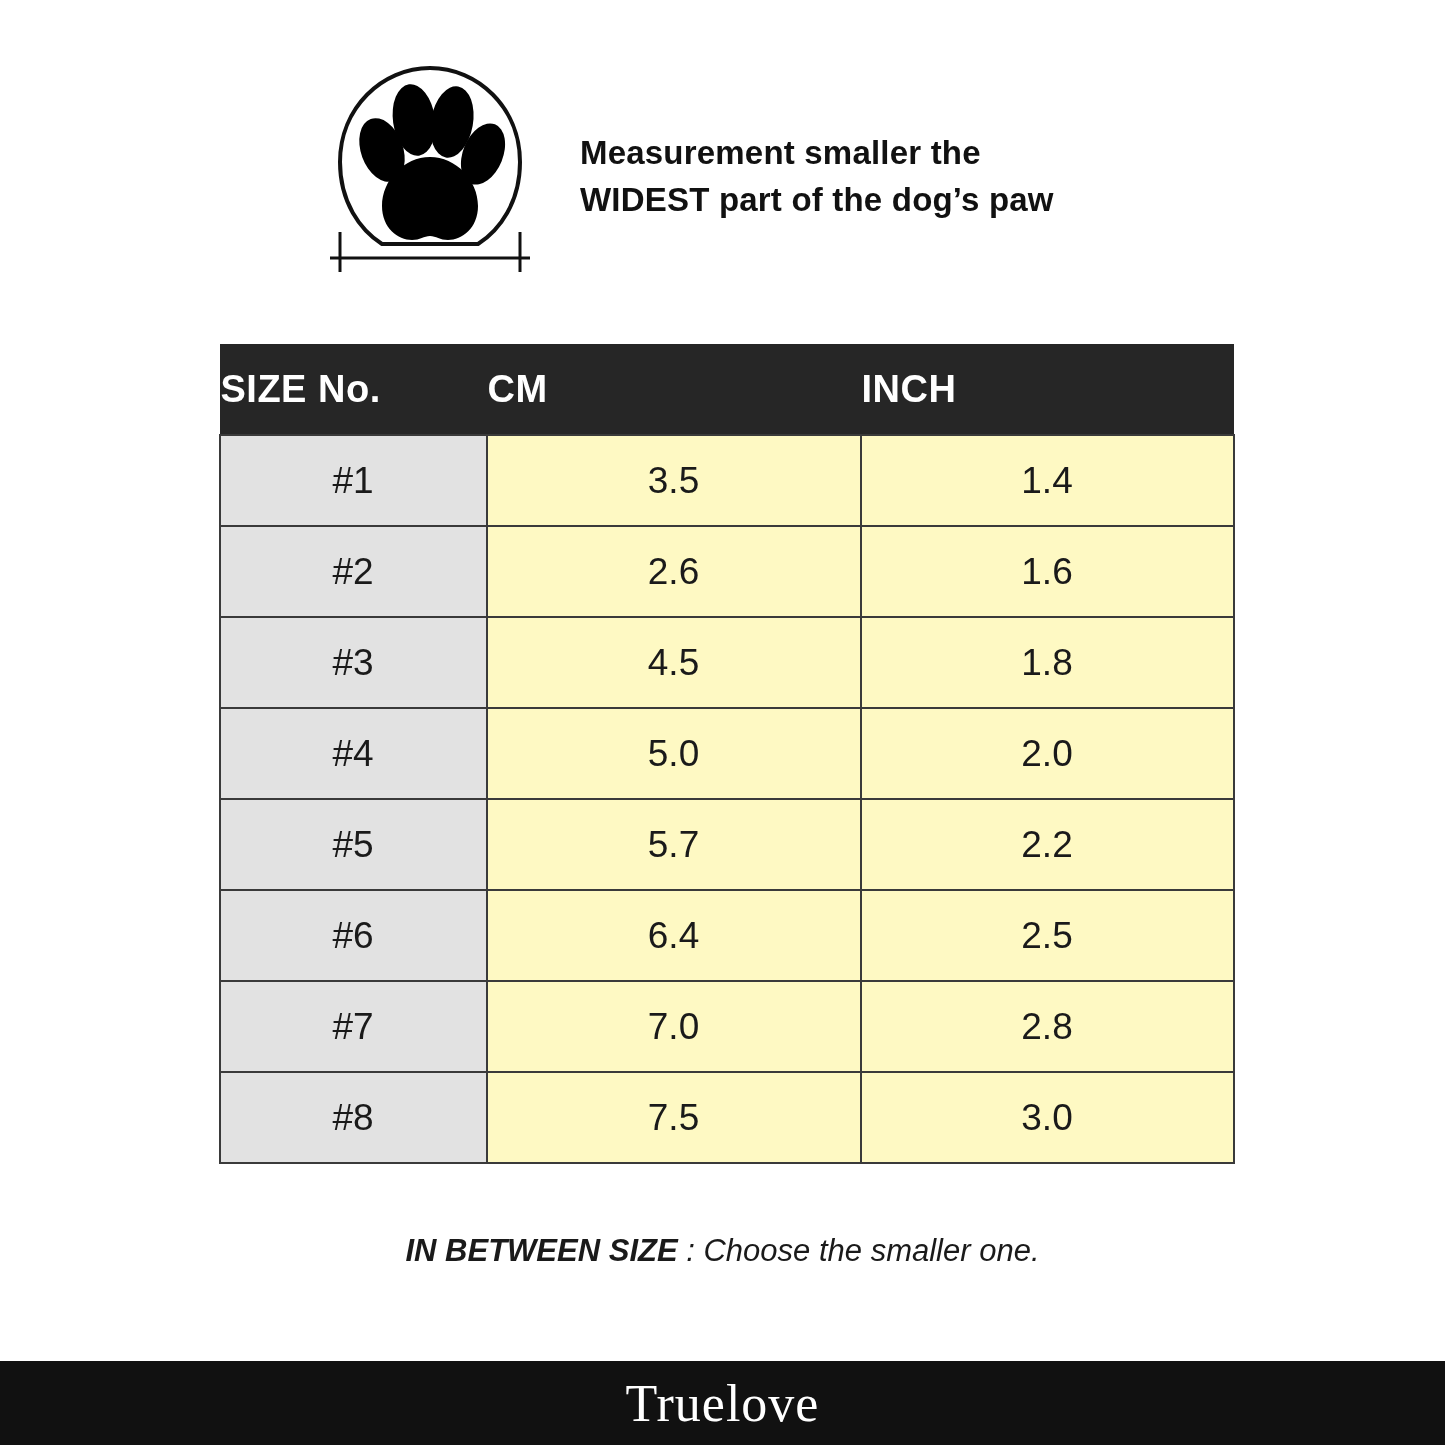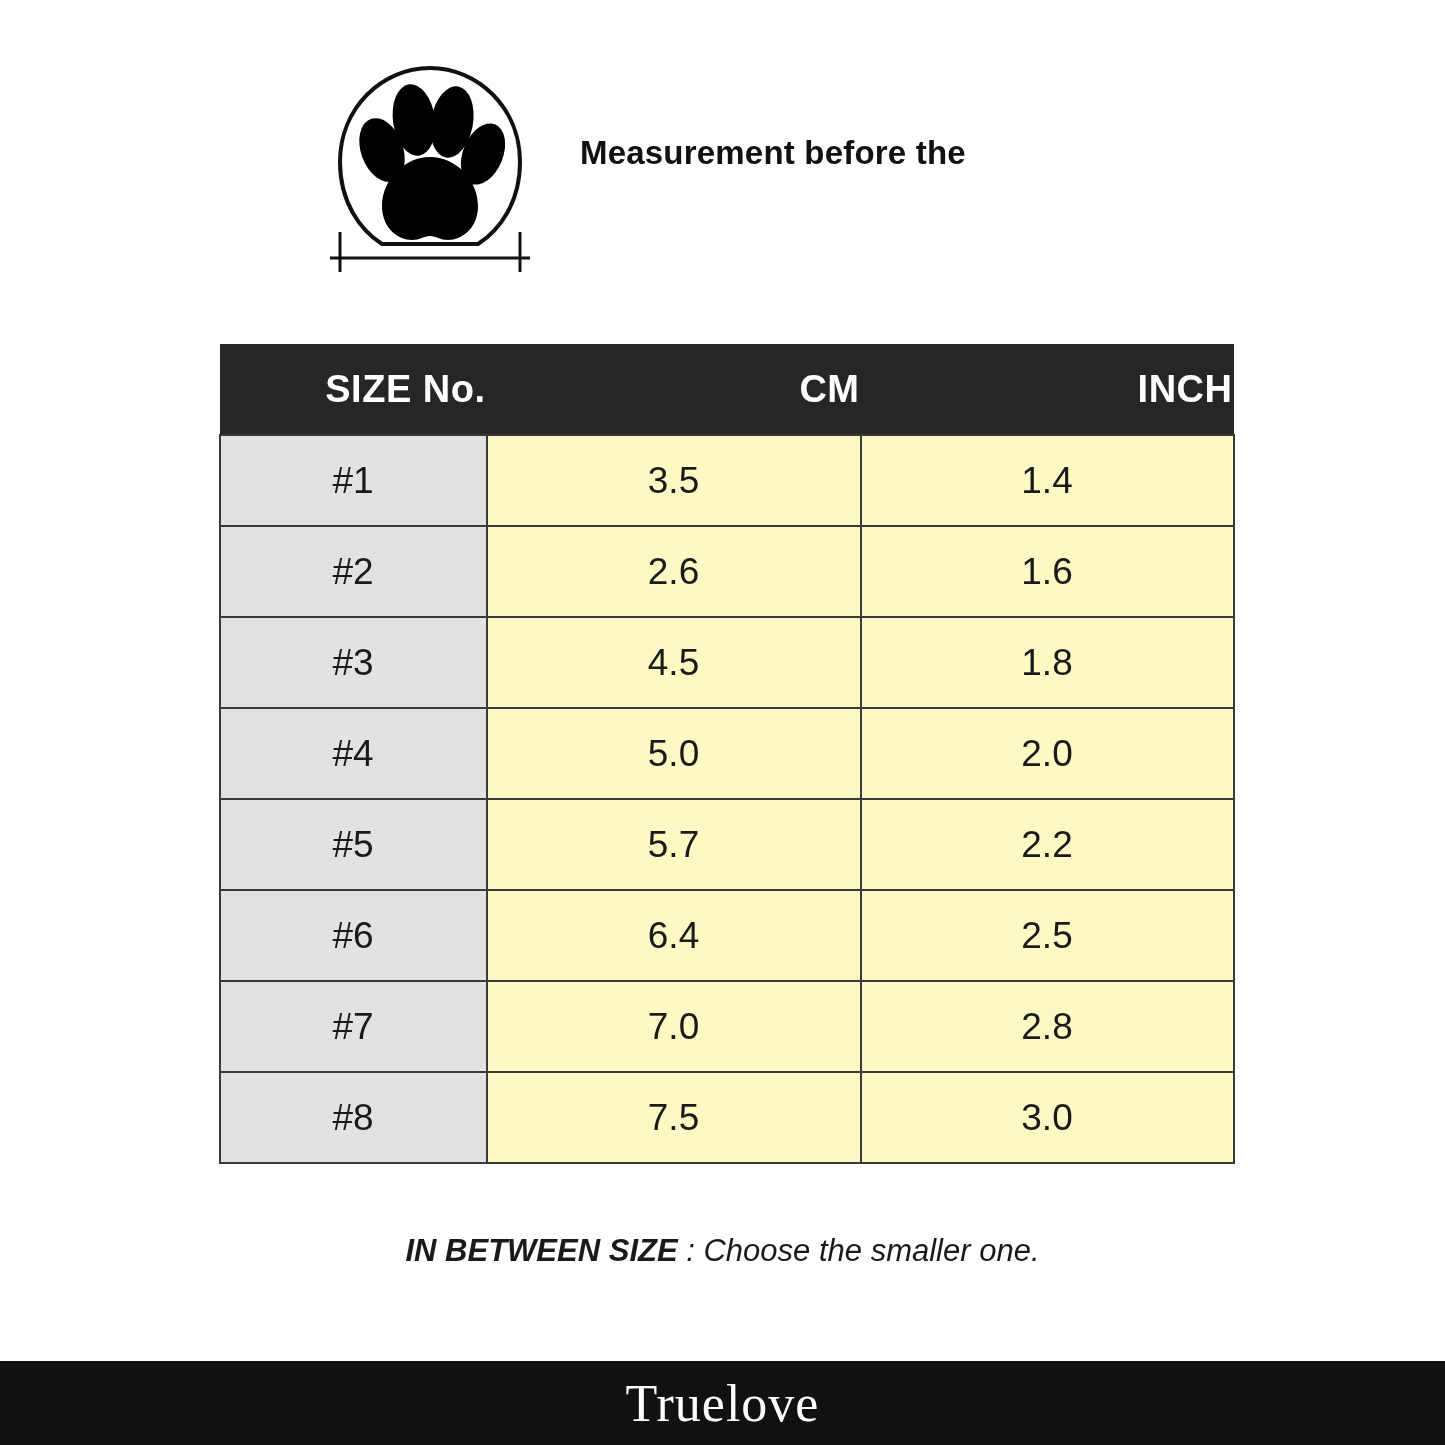--- a/index.html
+++ b/index.html
@@ -65,21 +65,21 @@
     width: 100%;
     table-layout: fixed;
   }
 
   table.size-table th {
     background: #262626;
     color: #ffffff;
     font-size: 38px;
     font-weight: bold;
     height: 88px;
-    text-align: right;
+    text-align: left;
     letter-spacing: 0.5px;
     border: 0;
   }
 
   table.size-table th.col-size { width: 265px; }
   table.size-table th.col-cm   { width: 372px; }
   table.size-table th.col-inch { width: 371px; }
 
   table.size-table td {
     height: 87px;
@@ -152,21 +152,22 @@
         <ellipse cx="52" cy="88" rx="21" ry="33" fill="#000000" transform="rotate(-20 52 88)"></ellipse>
         <ellipse cx="84" cy="58" rx="21" ry="36" fill="#000000" transform="rotate(-8 84 58)"></ellipse>
         <ellipse cx="122" cy="60" rx="21" ry="36" fill="#000000" transform="rotate(10 122 60)"></ellipse>
         <ellipse cx="153" cy="92" rx="20" ry="32" fill="#000000" transform="rotate(22 153 92)"></ellipse>
 
         <path d="M100 95 C126 95 148 118 148 144 C148 166 132 178 118 178 C110 178 106 174 100 174 C94 174 90 178 82 178 C68 178 52 166 52 144 C52 118 74 95 100 95 Z" fill="#000000"></path>
       </svg>
     </div>
 
     <div class="header-text">
-      <div>Measurement before the</div>
+      <div>Measurement smaller the</div>
+      <div>WIDEST part of the dog’s paw</div>
     </div>
 
   </div>
 
   <div class="table-wrap">
     <table class="size-table">
       <thead>
         <tr>
           <th class="col-size">SIZE No.</th>
           <th class="col-cm">CM</th>

